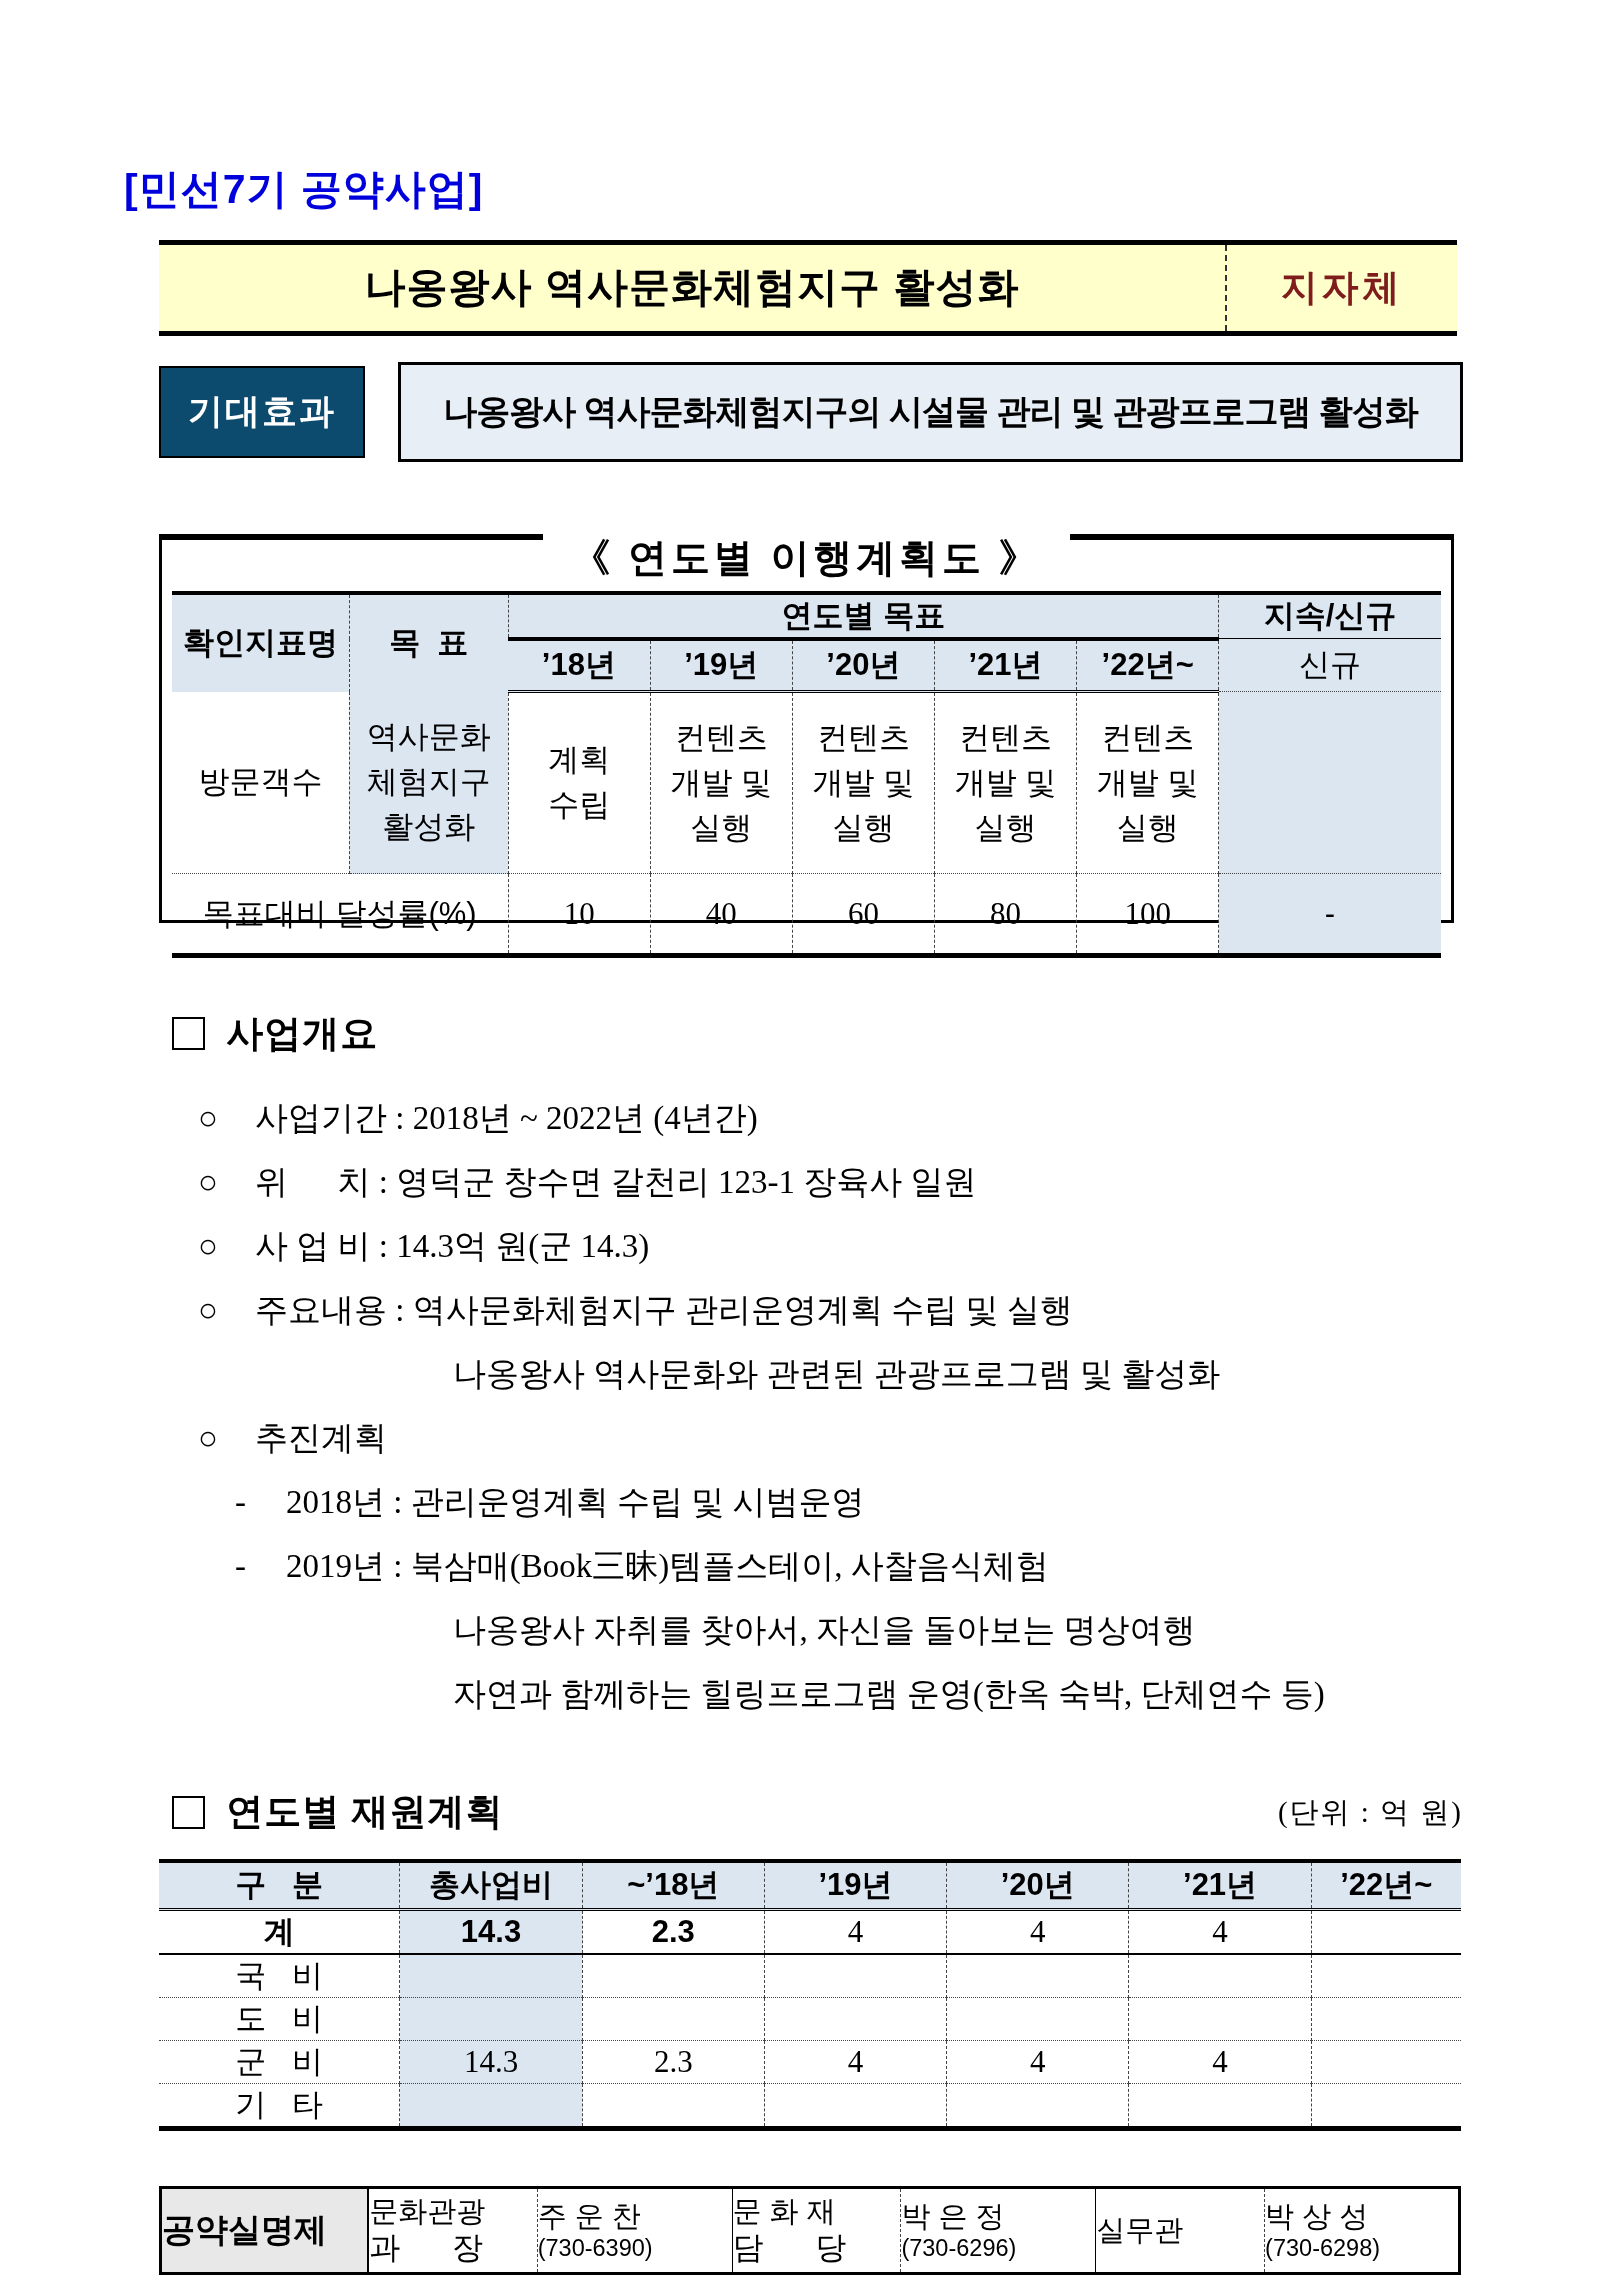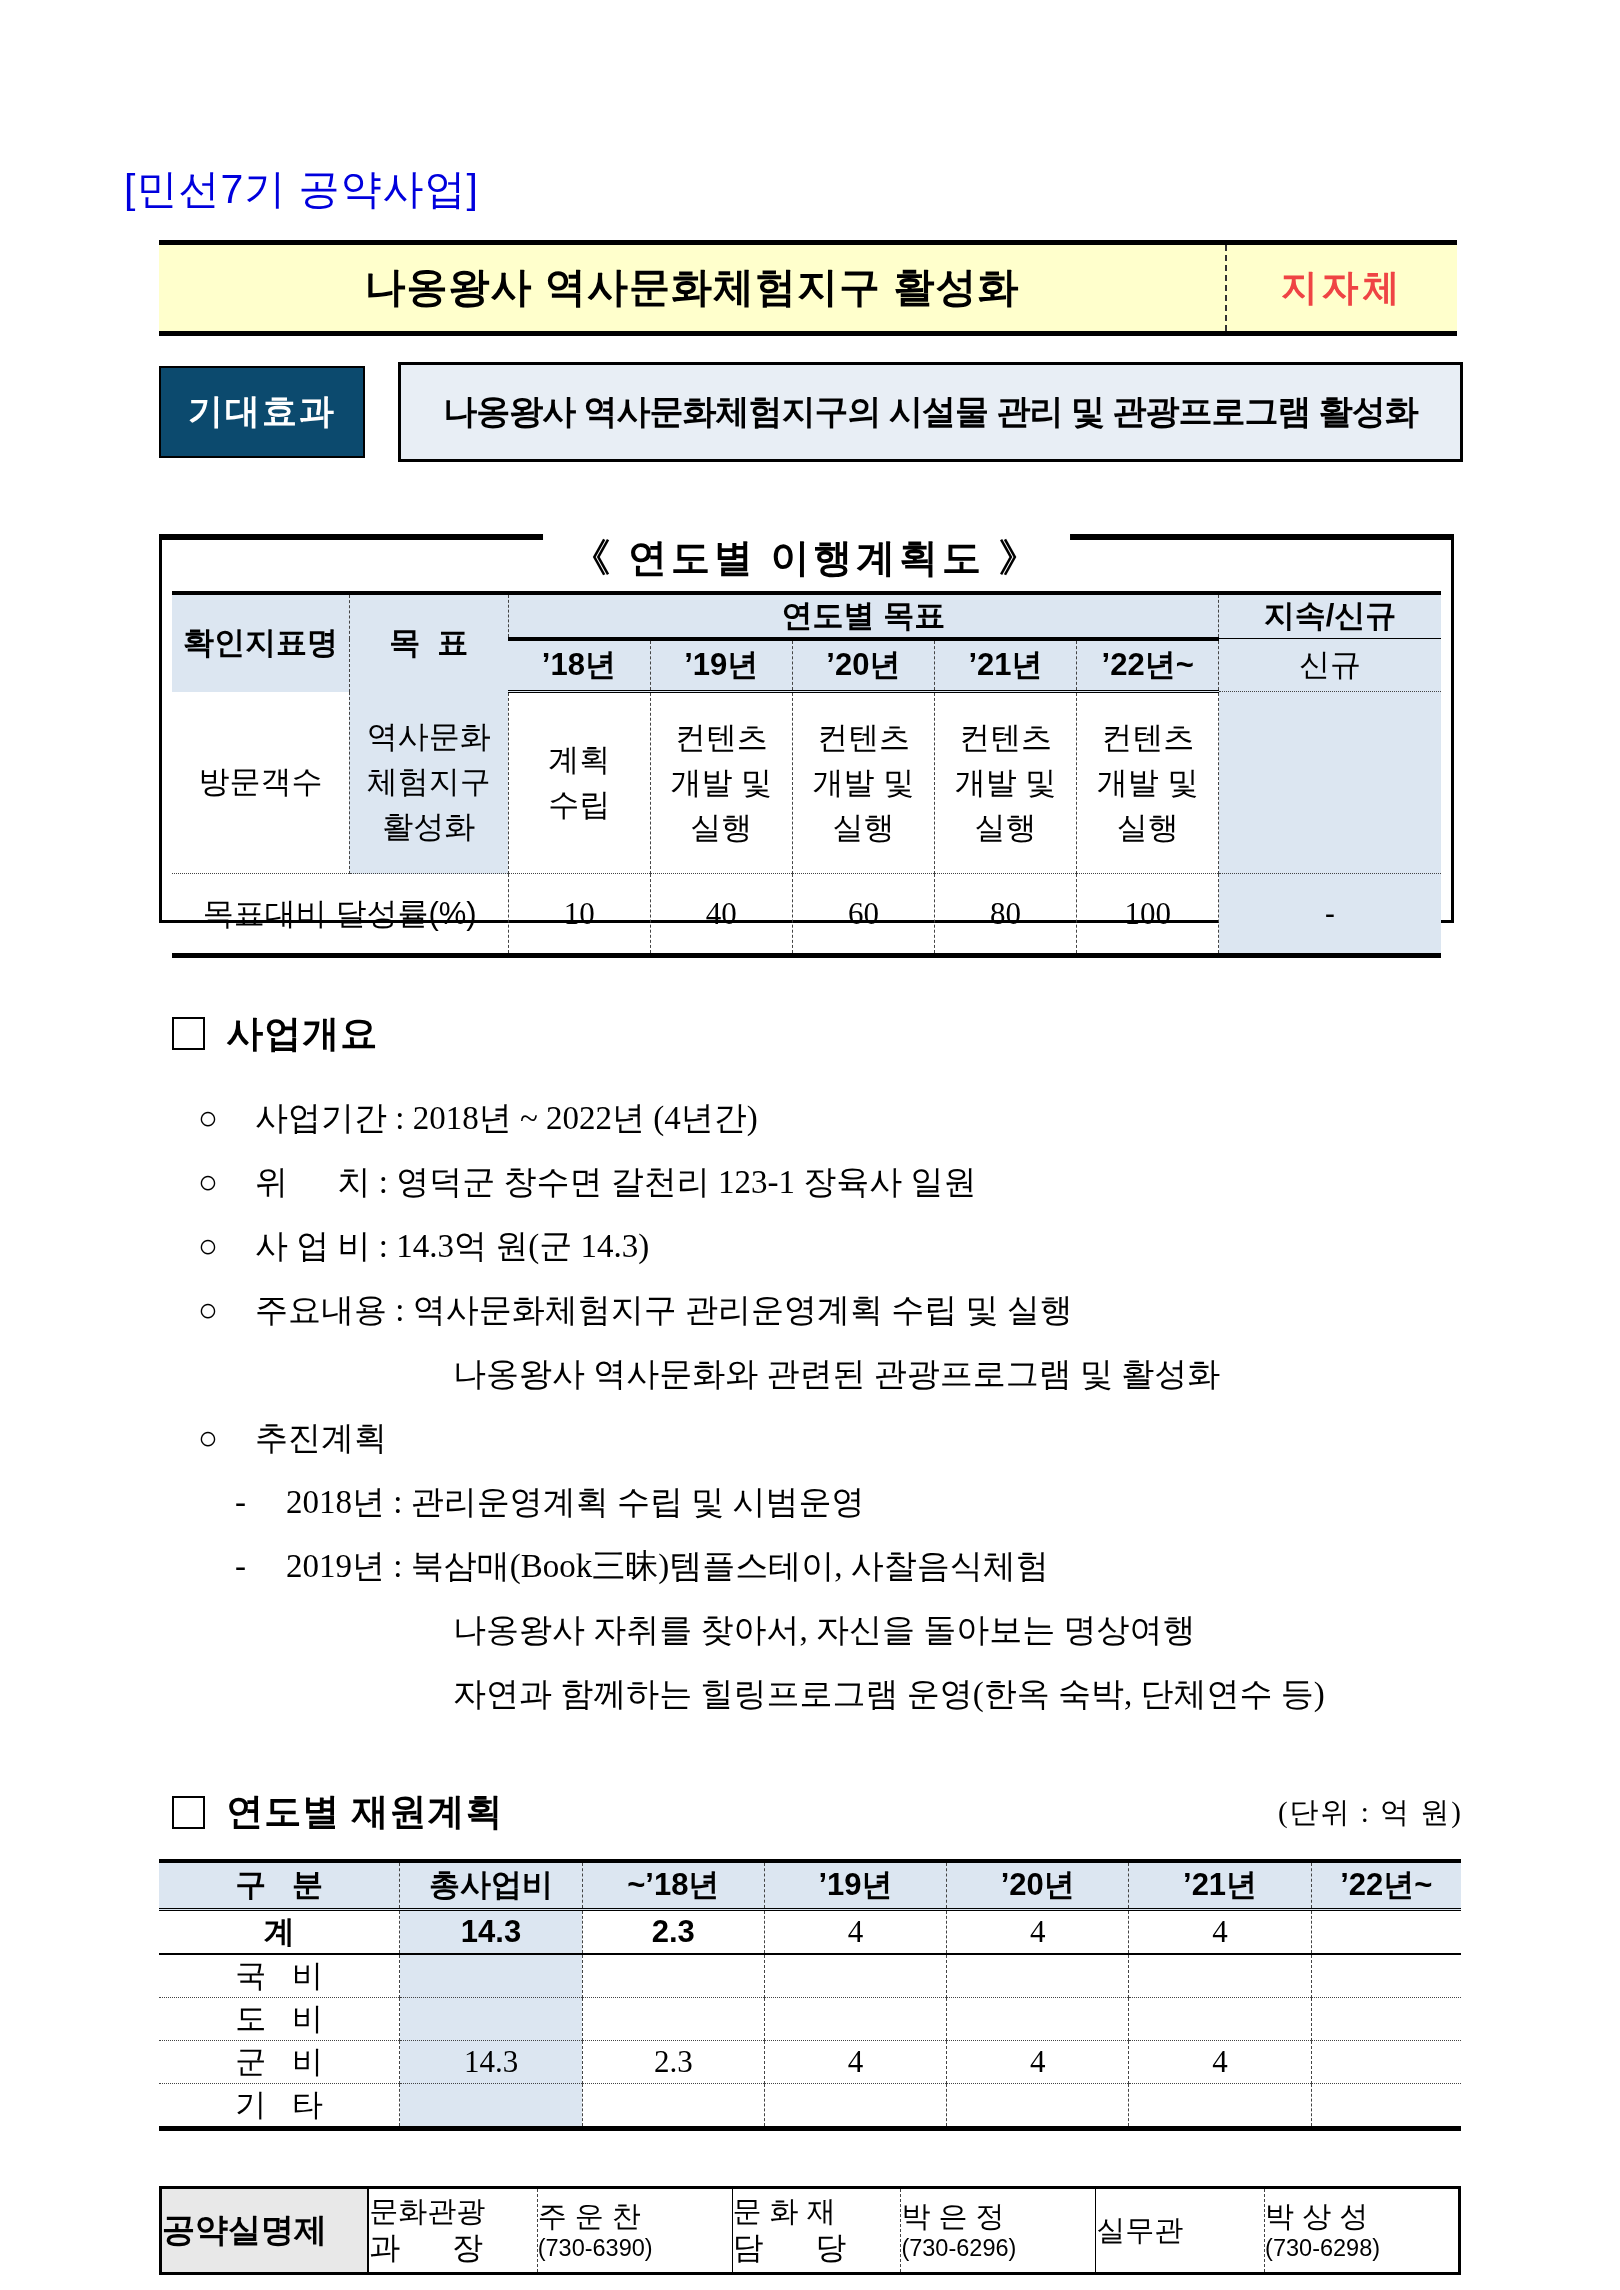--- a/index.html
+++ b/index.html
@@ -12,21 +12,21 @@
   }
   .page {
     position:absolute; left:0; top:0; width:1620px; height:2291px;
     padding:162px 157px 0 159px;
   }
 
   
   .top-label {
     margin-left:-35px;
     color:#0000dd;
-    font-size:41px; font-weight:normal;
+    font-size:41px; font-weight:bold;
     letter-spacing:1px;
     margin-bottom:22.5px;
   }
 
   
   .title-bar {
     width:1298px; height:96px;
     background:#ffffcc;
     border-top:5.9px solid #000;
     border-bottom:5.9px solid #000;
@@ -34,21 +34,21 @@
   }
   .title-bar .main-title {
     flex:1; display:flex; align-items:center; justify-content:center;
     font-size:41px; font-weight:bold; letter-spacing:1px;
   }
   .title-bar .divider {
     width:0; border-left:2px dashed #333;
   }
   .title-bar .badge {
     width:230px; display:flex; align-items:center; justify-content:center;
-    color:#ef4444; font-size:37px; font-weight:bold; letter-spacing:3.9px;
+    color:#7f1d1d; font-size:37px; font-weight:bold; letter-spacing:3.9px;
   }
 
   
   .effect-row { display:flex; margin-top:30px; gap:33px; }
   .effect-label {
     width:206px; height:92px;
     background:#0c4a6e; border:2.9px solid #000;
     color:#fff; font-size:35px; font-weight:bold; letter-spacing:2px;
     display:flex; align-items:center; justify-content:center;
   }

